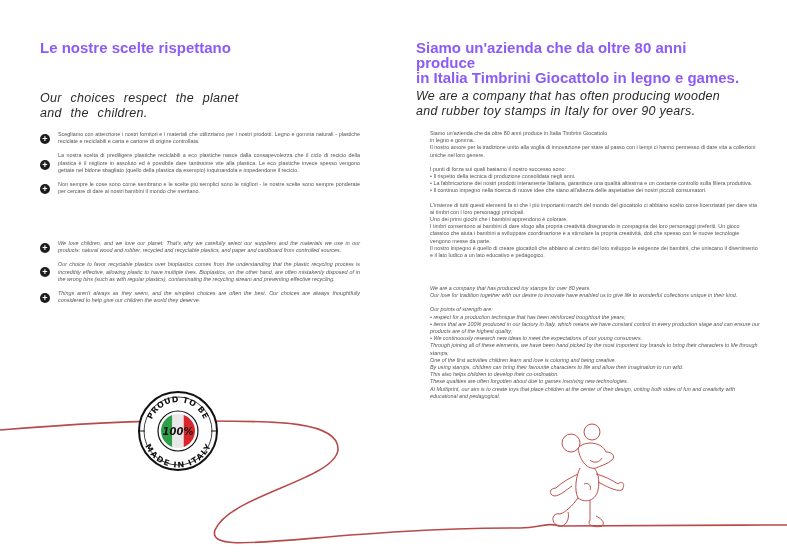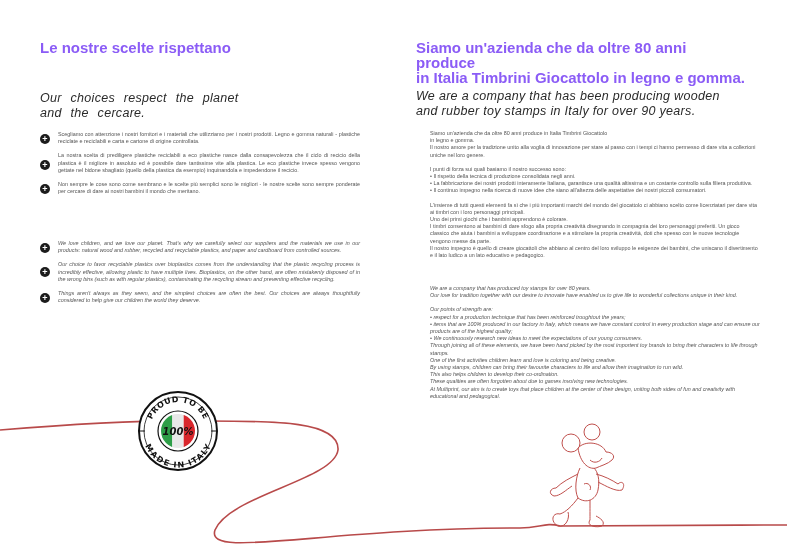--- a/index.html
+++ b/index.html
@@ -35,21 +35,21 @@
     <path d="M596 474 C 604 476, 612 480, 618 484 C 622 480, 626 484, 622 490 C 616 492, 606 486, 598 482"></path>
     <path d="M578 474 C 570 478, 562 482, 556 488 C 550 488, 548 494, 554 496 C 560 496, 566 490, 572 486"></path>
     <path d="M578 498 C 572 506, 566 512, 560 514 C 552 512, 550 522, 558 526 C 566 528, 570 518, 568 512"></path>
     <path d="M590 500 C 590 508, 590 516, 590 520 C 586 526, 596 528, 602 526 C 606 522, 600 518, 596 516"></path>
     <path d="M584 484 C 588 482, 592 486, 590 490"></path>
   </g>
 </svg>
 
 <div class="col left">
   <h1><span>Le nostre scelte rispettano</span><br></h1>
-  <h2><span>Our choices respect the planet</span><br><span>and the cercare.</span></h2>
+  <h2><span>Our choices respect the planet</span><br><span>and the children.</span></h2>
 </div>
 
 <div class="bullets" style="top:131px;">
   <div class="bullet">
     <span class="icon">+</span>
     <span class="txt">Scegliamo con attenzione i nostri fornitori e i materiali che utilizziamo per i nostri prodotti. Legno e gomma naturali - plastiche reciclate e reciclabili e carta e cartone di origine controllata.</span>
   </div>
   <div class="bullet" style="margin-top:1px;">
     <span class="icon" style="margin-top:8px;">+</span>
     <span class="txt">La nostra scelta di prediligere plastiche reciclabili a eco plastiche nasce dalla consapevolezza che il ciclo di recicio della plastica è il migliore in assoluto ed è possibile dare tantissime vite alla plastica. Le eco plastiche invece spesso vengono gettate nel bidone sbagliato (quello della plastica da esempio) inquinandola e impedendone il recicio.</span>
@@ -69,22 +69,22 @@
     <span class="icon" style="margin-top:6px;">+</span>
     <span class="txt">Our choice to favor recyclable plastics over bioplastics comes from the understanding that the plastic recycling process is incredibly effective, allowing plastic to have multiple lives. Bioplastics, on the other hand, are often mistakenly disposed of in the wrong bins (such as with regular plastics), contaminating the recycling stream and preventing effective recycling.</span>
   </div>
   <div class="bullet it">
     <span class="icon">+</span>
     <span class="txt">Things aren't always as they seem, and the simplest choices are often the best. Our choices are always thoughtfully considered to help give our children the world they deserve.</span>
   </div>
 </div>
 
 <div class="col right">
-  <h1><span>Siamo un'azienda che da oltre 80 anni produce</span><br><span>in Italia Timbrini Giocattolo in legno e gomma.</span></h1>
-  <h2><span>We are a company that has been producing wooden</span><br><span>and rubber toy stamps in Italy for over 90 years.</span></h2>
+  <h1><span>Siamo un'azienda che da oltre 80 anni produce</span><br><span>in Italia Timbrini Giocattolo in legno e games.</span></h1>
+  <h2><span>We are a company that has often producing wooden</span><br><span>and rubber toy stamps in Italy for over 90 years.</span></h2>
 </div>
 
 <div class="para" style="top:130px;">
   <p>Siamo un'azienda che da oltre 80 anni produce in Italia Timbrini Giocattolo
 in legno e gomma.
 Il nostro amore per la tradizione unito alla voglia di innovazione per stare al passo con i tempi ci hanno permesso di dare vita a collezioni uniche nel loro genere.</p>
   <p>I punti di forza sui quali basiamo il nostro successo sono:
 • Il rispetto della tecnica di produzione consolidata negli anni.
 • La fabbricazione dei nostri prodotti interamente Italiana, garantisce una qualità altissima e un costante controllo sulla filiera produttiva.
 • Il continuo impegno nella ricerca di nuove idee che siano all'altezza delle aspettative dei nostri piccoli consumatori.</p>

